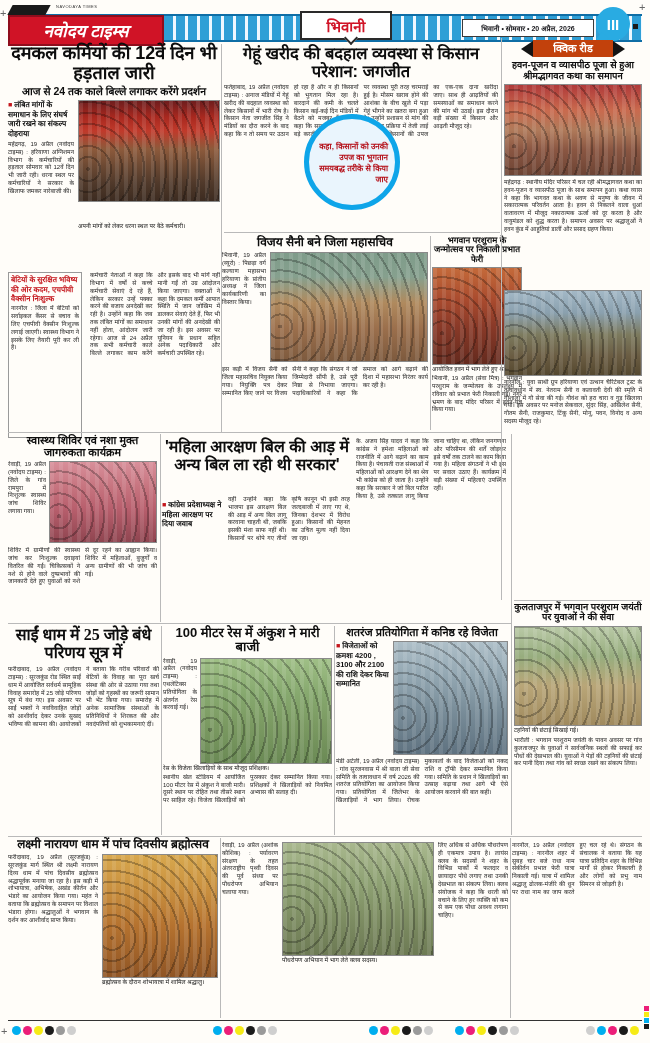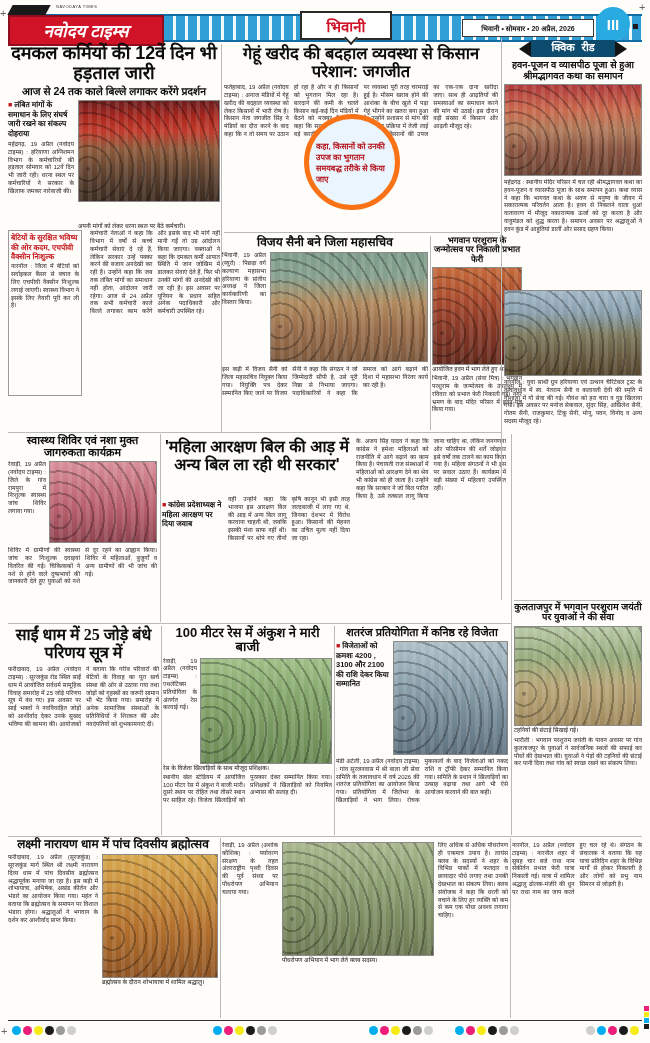--- a/index.html
+++ b/index.html
@@ -57,24 +57,24 @@
         background:#29abe2;color:#fff;display:flex;align-items:center;justify-content:center;
         font-size:15px;font-weight:bold;}
   .pagebubble::after{content:"";position:absolute;left:2px;bottom:-2px;width:9px;height:9px;
         background:#29abe2;transform:rotate(40deg);}
   .pagesq{position:absolute;left:633px;top:24px;width:5px;height:5px;background:#1a1a1a;}
   .crop{position:absolute;font-size:11px;color:#666;line-height:1;}
   
   .qr-label{display:flex;align-items:center;justify-content:center;gap:0;margin:2px 0 3px 0;}
   .tri-l{width:0;height:0;border-top:8px solid transparent;border-bottom:8px solid transparent;border-right:12px solid #141414;}
   .tri-r{width:0;height:0;border-top:8px solid transparent;border-bottom:8px solid transparent;border-left:12px solid #141414;}
-  .qr-box{background:#0c4a6e;color:#fff;font-weight:bold;font-size:11px;padding:2px 20px;line-height:1.2;font-family:Liberation Mono, monospace;}
+  .qr-box{background:#c2410c;color:#fff;font-weight:bold;font-size:11px;padding:2px 20px;line-height:1.2;}
   .quote{position:absolute;left:80px;top:70px;width:96px;height:96px;border-radius:50%;
-        border:5px solid #f97316;background:#eaf5fd;display:flex;align-items:center;justify-content:center;
-        text-align:left;font-weight:bold;font-size:8px;color:#b5121b;padding:7px;box-sizing:border-box;z-index:2;}
+        border:5px solid #0ea5e9;background:#eaf5fd;display:flex;align-items:center;justify-content:center;
+        text-align:right;font-weight:bold;font-size:8px;color:#b5121b;padding:7px;box-sizing:border-box;z-index:2;}
   .sidebox{border:1px solid #9a9a9a;padding:2px;}
   .dotrow{position:absolute;display:flex;gap:2px;}
   .dot{width:9px;height:9px;border-radius:50%;}
   .d-c{background:#00aeef;} .d-m{background:#ec1e79;} .d-y{background:#f6eb16;}
   .d-k{background:#1b1b1b;} .d-g1{background:#9a9a9a;} .d-g2{background:#cfcfcf;}
   .colstack{position:absolute;left:644px;top:1006px;display:flex;flex-direction:column;gap:1px;}
   .csq{width:5px;height:5px;}
 </style>
 </head>
 <body>
@@ -96,21 +96,21 @@
     <div class="hl" style="font-size:18px">दमकल कर्मियों की 12वें दिन भी हड़ताल जारी</div>
     <div class="hl" style="font-size:10.5px;margin-top:2px">आज से 24 तक काले बिल्ले लगाकर करेंगे प्रदर्शन</div>
     <div style="display:flex;gap:4px;margin-top:3px">
       <div style="width:66px;flex:none">
         <div class="lead-b"><span class="sq">■ </span><span>लंबित मांगों के समाधान के लिए संघर्ष जारी रखने का संकल्प दोहराया</span></div>
         <div class="bodytxt" style="margin-top:3px;height:120px">महेंद्रगढ़, 19 अप्रैल (नवोदय टाइम्स) : हरियाणा अग्निशमन विभाग के कर्मचारियों की हड़ताल सोमवार को 12वें दिन भी जारी रही। धरना स्थल पर कर्मचारियों ने सरकार के खिलाफ जमकर नारेबाजी की।</div>
       </div>
       <div class="photo ph-fire" style="flex:1;height:100px"></div>
     </div>
     <div class="caption" style="margin-left:70px;margin-top:-38px;width:140px">अपनी मांगों को लेकर धरना स्थल पर बैठे कर्मचारी।</div>
-    <div style="display:flex;gap:8px;">
+    <div style="display:flex;gap:8px;margin-top:42px">
       <div class="sidebox" style="width:68px;flex:none">
         <div class="redtx" style="font-weight:bold;font-size:7.5px;line-height:1.25">बेटियों के सुरक्षित भविष्य की ओर कदम, एचपीवी वैक्सीन निःशुल्क</div>
         <div class="bodytxt" style="margin-top:2px">नारनौल : जिला में बेटियों को सर्वाइकल कैंसर से बचाव के लिए एचपीवी वैक्सीन निःशुल्क लगाई जाएगी। स्वास्थ्य विभाग ने इसके लिए तैयारी पूरी कर ली है।</div>
       </div>
       <div class="bodytxt cols2" style="flex:1;height:166px">कर्मचारी नेताओं ने कहा कि विभाग में वर्षों से कच्चे कर्मचारी सेवाएं दे रहे हैं, लेकिन सरकार उन्हें पक्का करने की बजाय अनदेखी कर रही है। उन्होंने कहा कि जब तक लंबित मांगों का समाधान नहीं होता, आंदोलन जारी रहेगा। आज से 24 अप्रैल तक सभी कर्मचारी काले बिल्ले लगाकर काम करेंगे और इसके बाद भी मांगें नहीं मानी गईं तो उग्र आंदोलन किया जाएगा। वक्ताओं ने कहा कि दमकल कर्मी आपात स्थिति में जान जोखिम में डालकर सेवाएं देते हैं, फिर भी उनकी मांगों की अनदेखी की जा रही है। इस अवसर पर यूनियन के प्रधान सहित अनेक पदाधिकारी और कर्मचारी उपस्थित रहे।</div>
     </div>
   </div>
 
   <div class="abs" style="left:224px;top:44px;width:274px;height:186px">
     <div class="hl" style="font-size:16.5px">गेहूं खरीद की बदहाल व्यवस्था से किसान परेशान: जगजीत</div>

